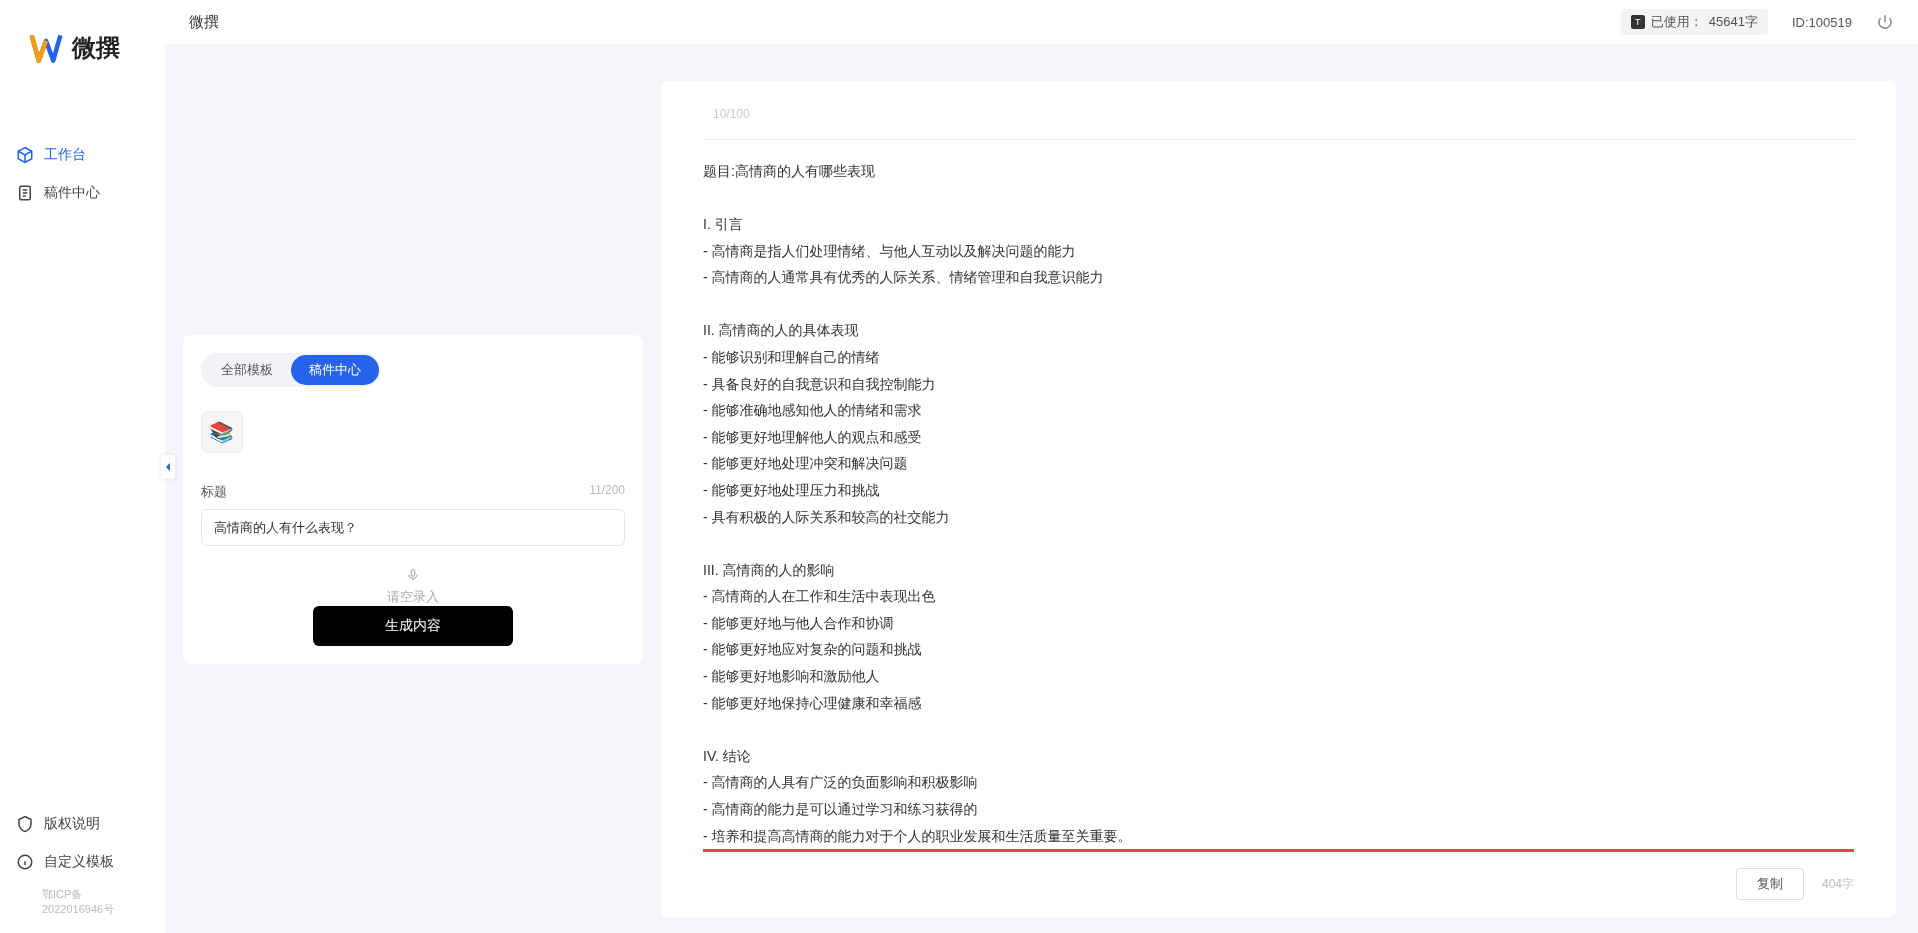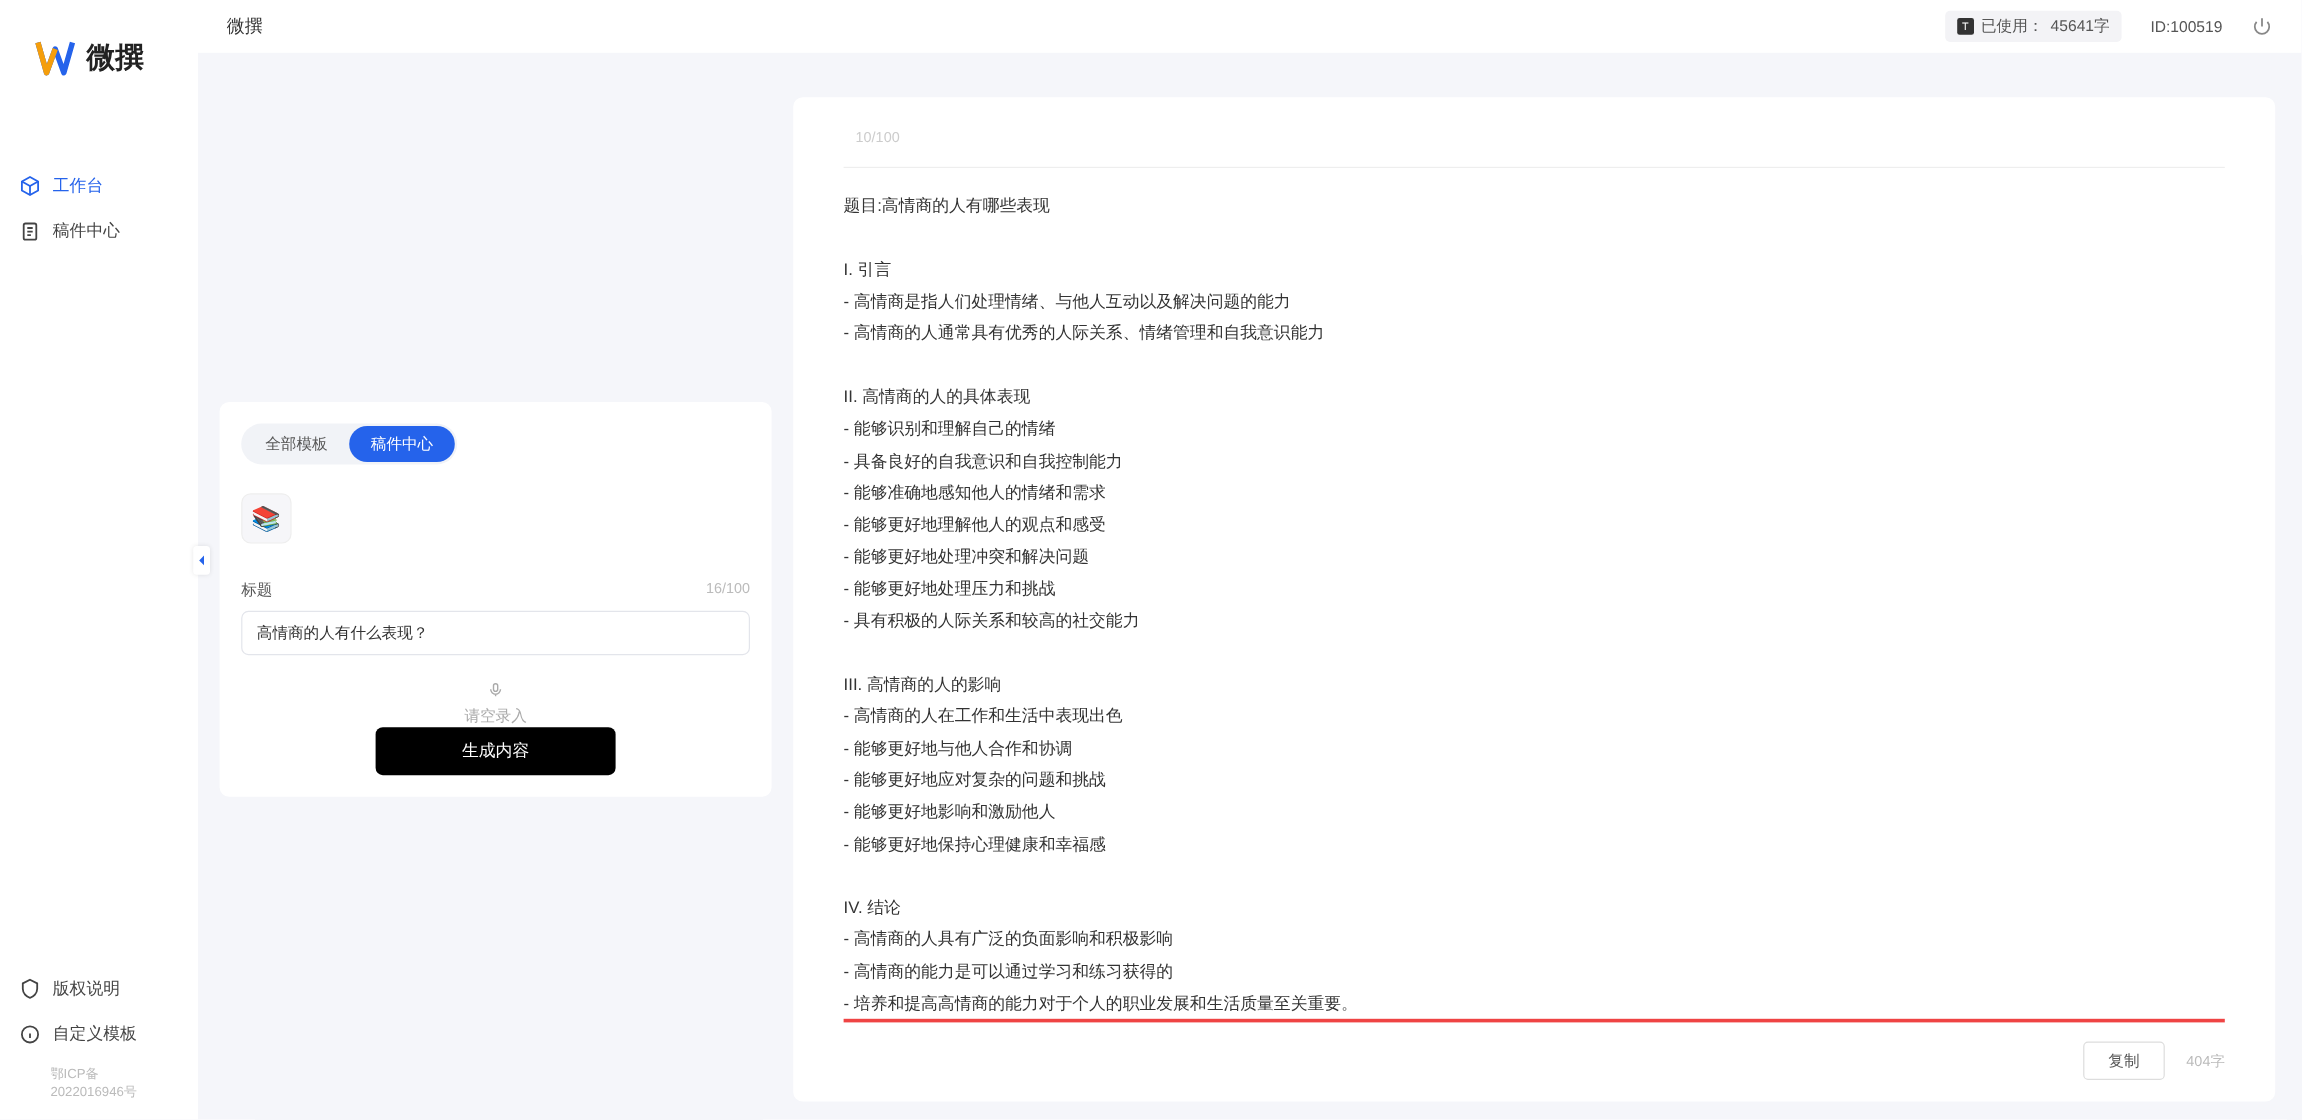--- a/index.html
+++ b/index.html
@@ -143,21 +143,21 @@
           <div class="tab active">稿件中心</div>
         </div>
         <div class="template-card">
           <div class="template-icon">
             <span>📚</span>
           </div>
         </div>
         <div class="form-section">
           <div class="label-row">
             <span>标题</span>
-            <span class="count">16/100</span>
+            <span class="count">11/200</span>
           </div>
           <input class="input-box" type="text" value="高情商的人有什么表现？" style="">
         </div>
         <div class="voice-row">
           <svg viewBox="0 0 24 24" fill="none" stroke="currentColor" stroke-width="2">
               <rect x="9" y="3" width="6" height="11" rx="3"></rect>
               <path d="M5 11a7 7 0 0 0 14 0M12 18v3"></path>
             </svg>
           <span>请空录入</span>
         </div>

